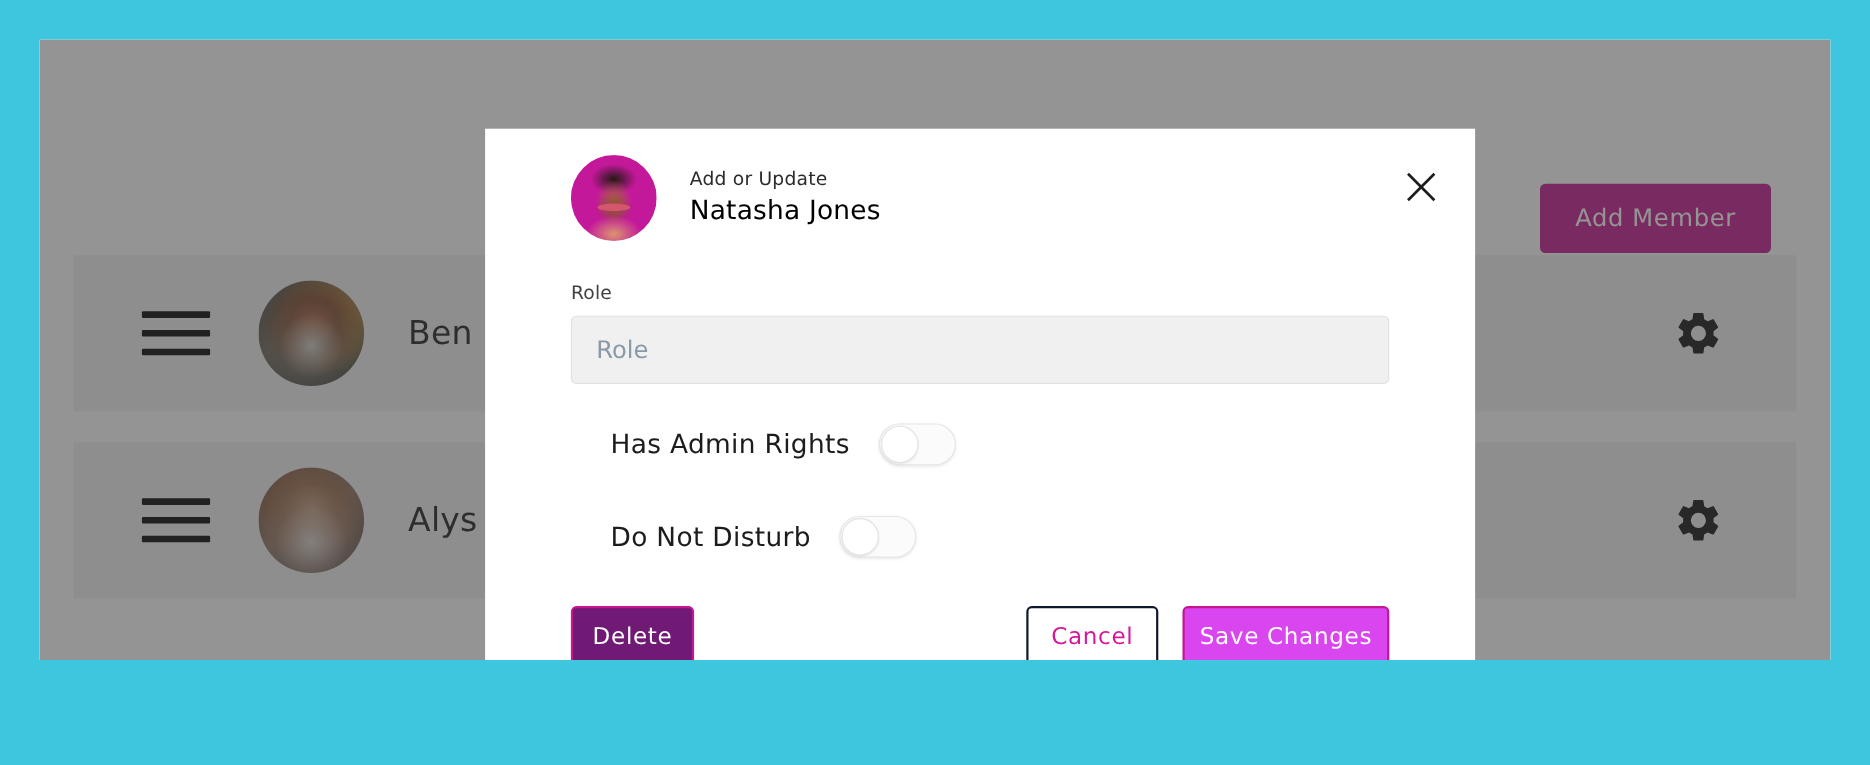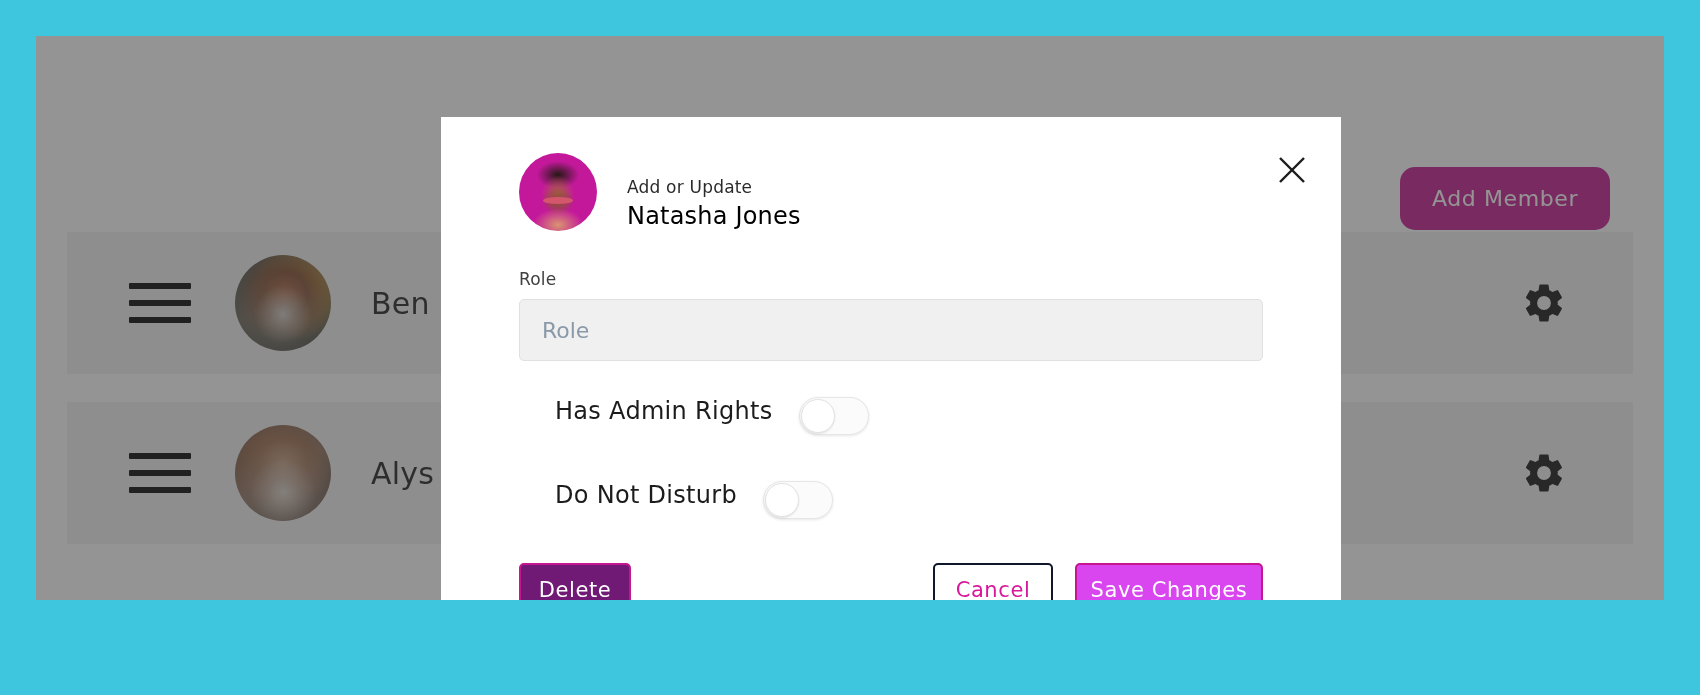--- a/index.html
+++ b/index.html
@@ -33,21 +33,21 @@
   }
 
   .add-member-button {
     position: absolute;
     right: 54px;
     top: 131px;
     width: 210px;
     height: 63px;
     background: #c4168f;
     border: none;
-    border-radius: 15px;
+    border-radius: 5px;
     color: #ffffff;
     font-family: "DejaVu Sans", sans-serif;
     font-size: 22px;
     letter-spacing: 0.6px;
     cursor: pointer;
   }
 
   .member-row {
     position: relative;
     margin: 0 31px 28px 31px;
@@ -140,22 +140,22 @@
     height: 42px;
     display: flex;
     align-items: center;
     justify-content: center;
     cursor: pointer;
   }
   .modal-close svg { display: block; }
 
   .modal-head {
     display: flex;
-    align-items: flex-end;
-    padding-top: 36px;
+    align-items: center;
+    padding-top: 24px;
   }
 
   .modal-avatar {
     width: 78px;
     height: 78px;
     border-radius: 50%;
     flex: 0 0 auto;
     background:
       radial-gradient(ellipse 46% 30% at 50% 92%, #d9956f 0%, rgba(200,130,95,0) 70%),
       radial-gradient(ellipse 30% 26% at 50% 62%, #8a4d33 0%, rgba(138,77,51,0) 72%),
@@ -208,20 +208,21 @@
     border-radius: 5px;
     padding: 0 22px;
     font-family: "DejaVu Sans", sans-serif;
     font-size: 22px;
     color: #3d4852;
   }
   .role-input::placeholder { color: #8a99a8; opacity: 1; }
 
   .switch-row {
     display: flex;
+    align-items: center;
     margin-top: 36px;
     padding-left: 36px;
   }
   .switch-row.second { margin-top: 46px; padding-left: 36px; }
 
   .switch-label {
     font-size: 24px;
     color: #1c1c1c;
     letter-spacing: 0.3px;
   }

